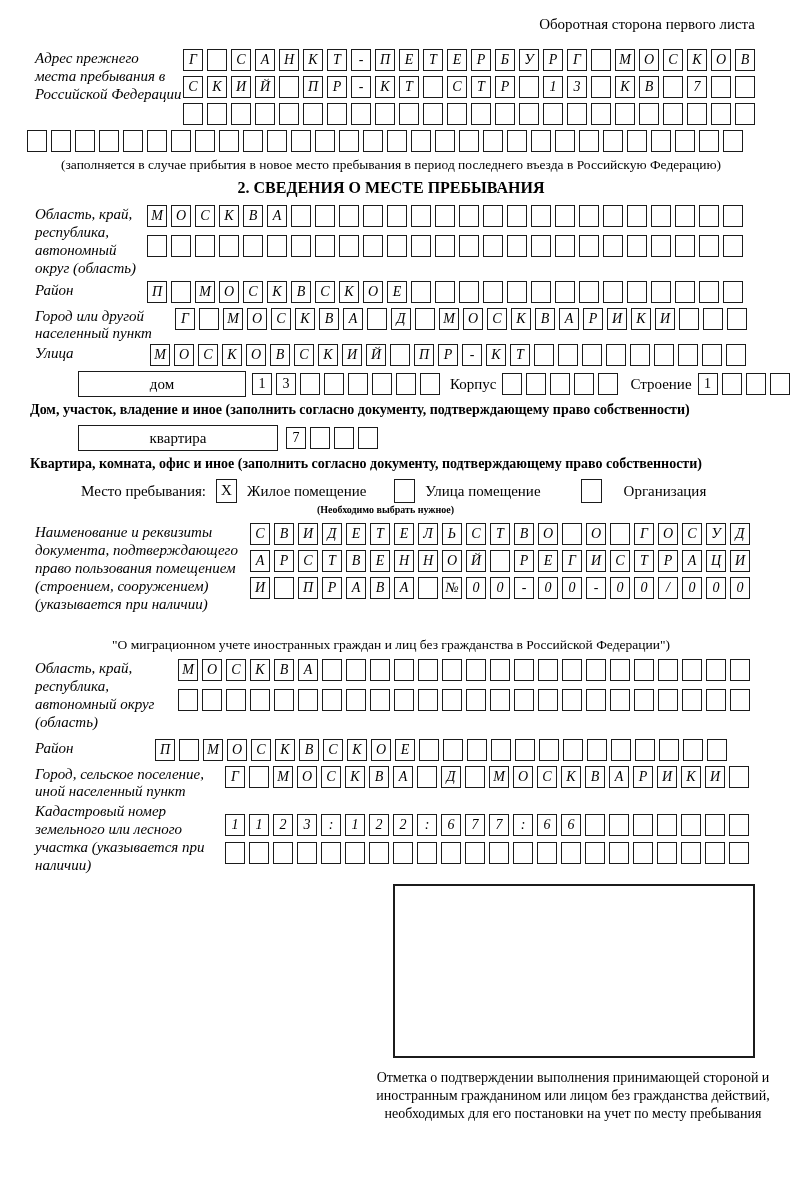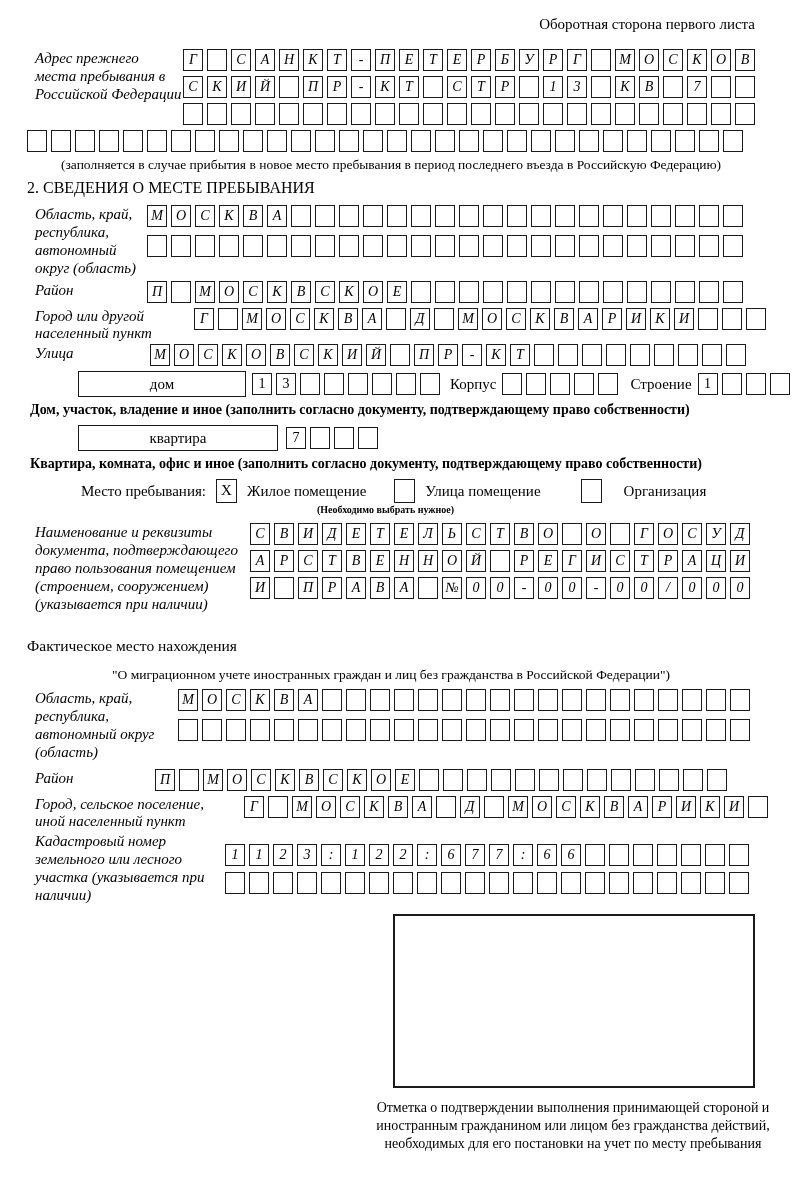--- a/index.html
+++ b/index.html
@@ -8,37 +8,37 @@
   .page{padding:16px 45px 0 27px;position:relative;}
   .page-note{text-align:right;font-size:15px;margin-bottom:16px;}
   .frow{display:flex;align-items:flex-start;font-style:italic;}
   .flabel{flex:none;line-height:18px;padding-left:8px;box-sizing:border-box;}
   .rows{flex:none;}
   .cellrow{white-space:nowrap;height:22px;margin-bottom:5px;display:flex;}
   .cell{display:inline-block;box-sizing:border-box;flex:none;width:20px;height:22px;
         border:1.6px solid #1b1b1b;margin-right:4px;text-align:center;
         font-size:14px;line-height:19px;overflow:hidden;}
   .note{text-align:center;font-size:13.5px;margin:2px 0 6px 0;line-height:16px;}
-  .sec-title{text-align:left;font-weight:normal;font-size:16px;margin:4px 0 8px 0;}
+  .sec-title{text-align:center;font-weight:bold;font-size:16px;margin:4px 0 8px 0;}
   .w156{width:156px;} .w120{width:120px;} .w148{width:148px;} .w123{width:123px;}
   .w223{width:223px;} .w151{width:151px;} .w128{width:128px;} .w198{width:198px;}
   .boxfield{display:inline-flex;flex:none;align-items:center;justify-content:center;
             border:1.6px solid #1b1b1b;height:26px;box-sizing:border-box;font-size:15px;}
   .inline-row{display:flex;align-items:center;margin-bottom:4px;margin-left:46px;}
   .caption{font-size:14px;margin:2px 0 7px 3px;line-height:17px;font-weight:bold;}
   .checkbox{display:inline-block;flex:none;box-sizing:border-box;width:21px;height:24px;
             border:1.6px solid #1b1b1b;text-align:center;line-height:21px;font-size:15px;}
   .opt-label{margin:0 14px 0 10px;}
   .mesto-note{font-size:10px;margin:1px 0 8px 290px;font-weight:bold;}
   .fact-note{text-align:center;font-size:13.5px;line-height:20px;margin-bottom:4px;}
   .stamp-wrap{margin-left:366px;margin-top:4px;}
   .stamp-box{width:362px;height:174px;border:2px solid #1b1b1b;box-sizing:border-box;}
   .stamp-caption{width:400px;margin-left:-20px;text-align:center;font-size:14px;
                  line-height:18px;margin-top:11px;}
-  .mb2{margin-bottom:2px;gap:19px;} .oblast-gap{margin-bottom:8px;}
+  .mb2{margin-bottom:2px;} .oblast-gap{margin-bottom:8px;}
   .minh76{min-height:76px;} .minh80{min-height:80px;}
 </style>
 </head>
 <body>
 
 <div class="page">
 
   <div class="page-note">Оборотная сторона первого листа</div>
 
   <div class="frow">
@@ -432,21 +432,20 @@
           <span class="cell">0</span>
           <span class="cell">0</span>
           <span class="cell">/</span>
           <span class="cell">0</span>
           <span class="cell">0</span>
           <span class="cell">0</span>
         </div>
     </div>
   </div>
 
-  <div class="sec-title" style="font-size:15.5px;margin-bottom:10px">Фактическое место нахождения</div>
   <div class="fact-note">
     <div>"О миграционном учете иностранных граждан и лиц без гражданства в Российской Федерации")</div>
   </div>
 
   <div class="frow minh80">
     <div class="flabel w151">Область, край, республика, автономный округ (область)</div>
     <div class="rows">
       <div class="cellrow oblast-gap">
           <span class="cell">М</span>
           <span class="cell">О</span>

